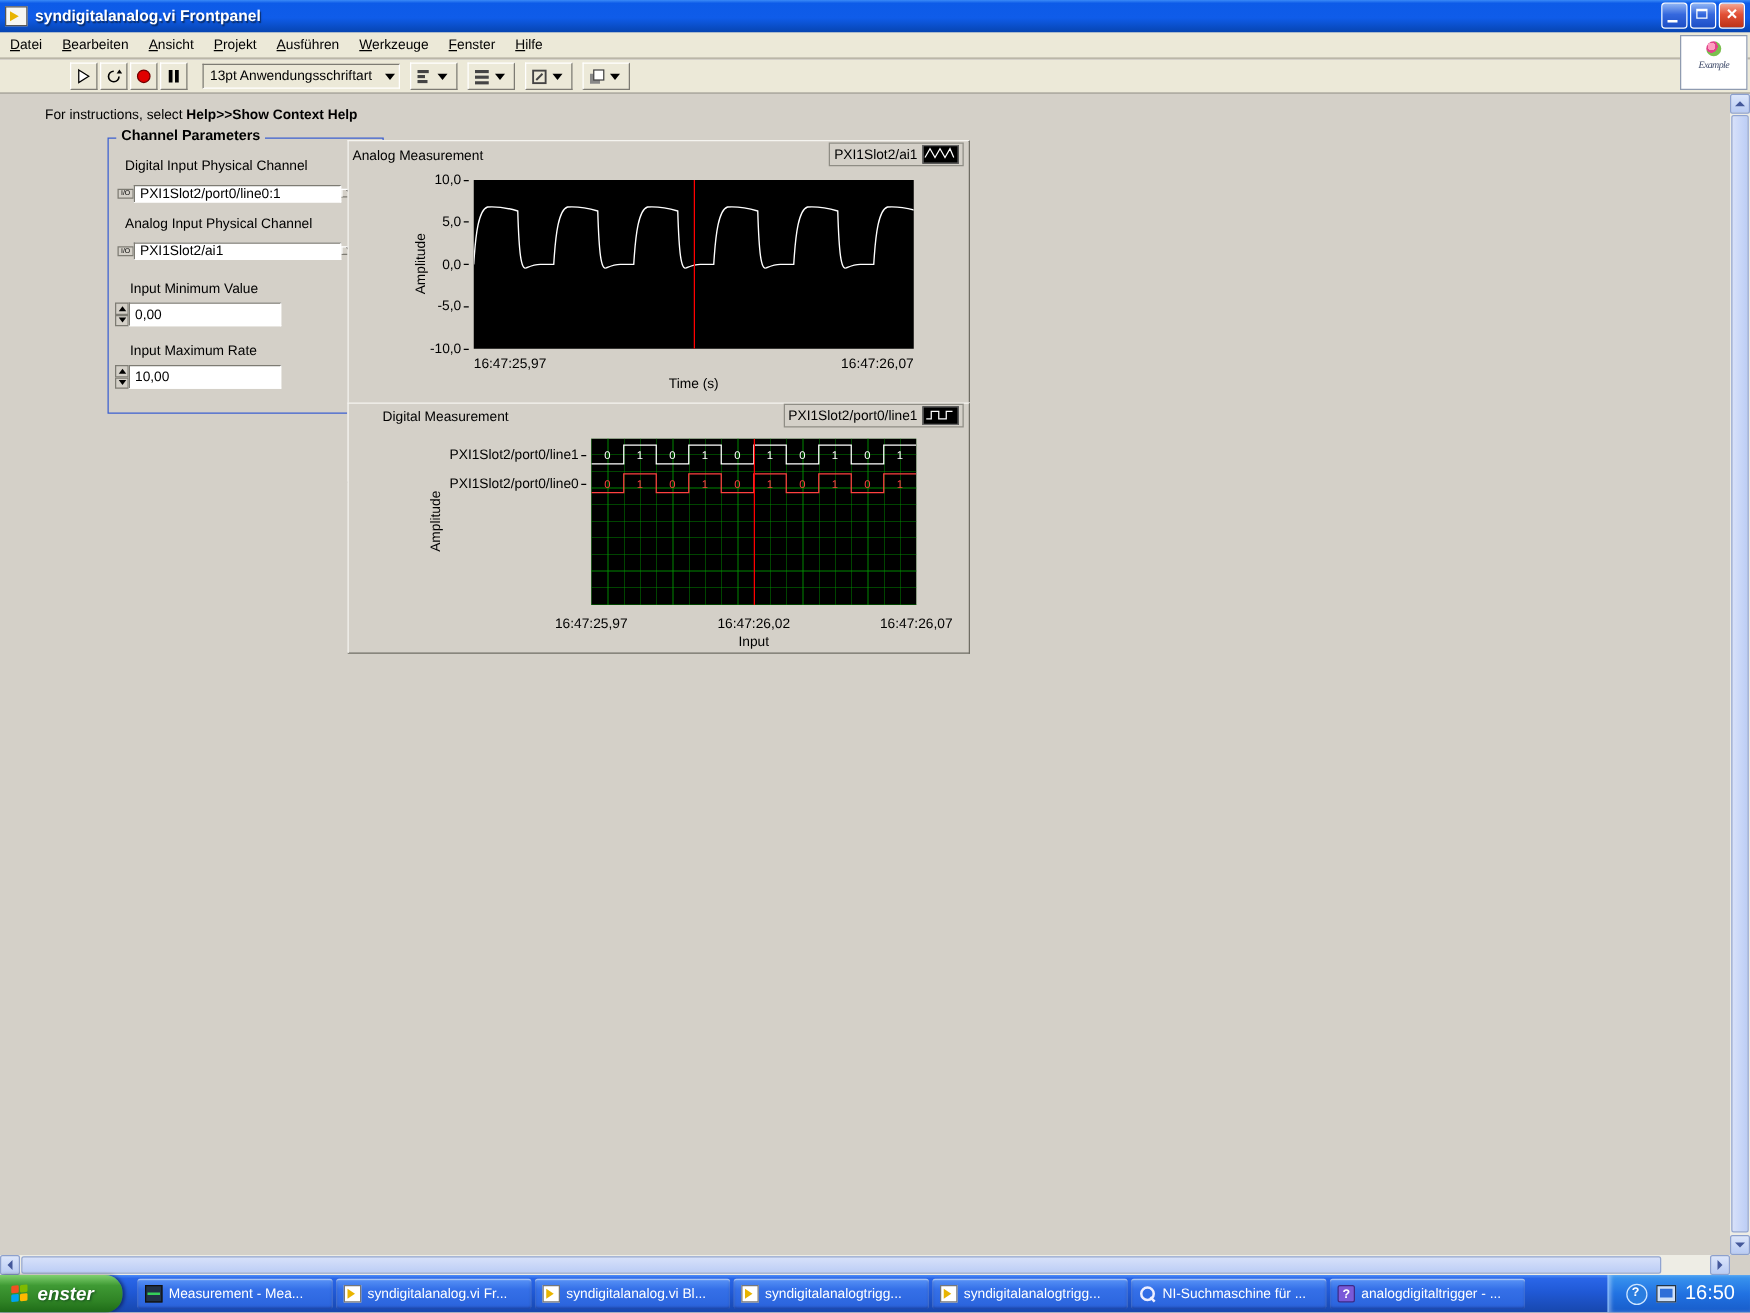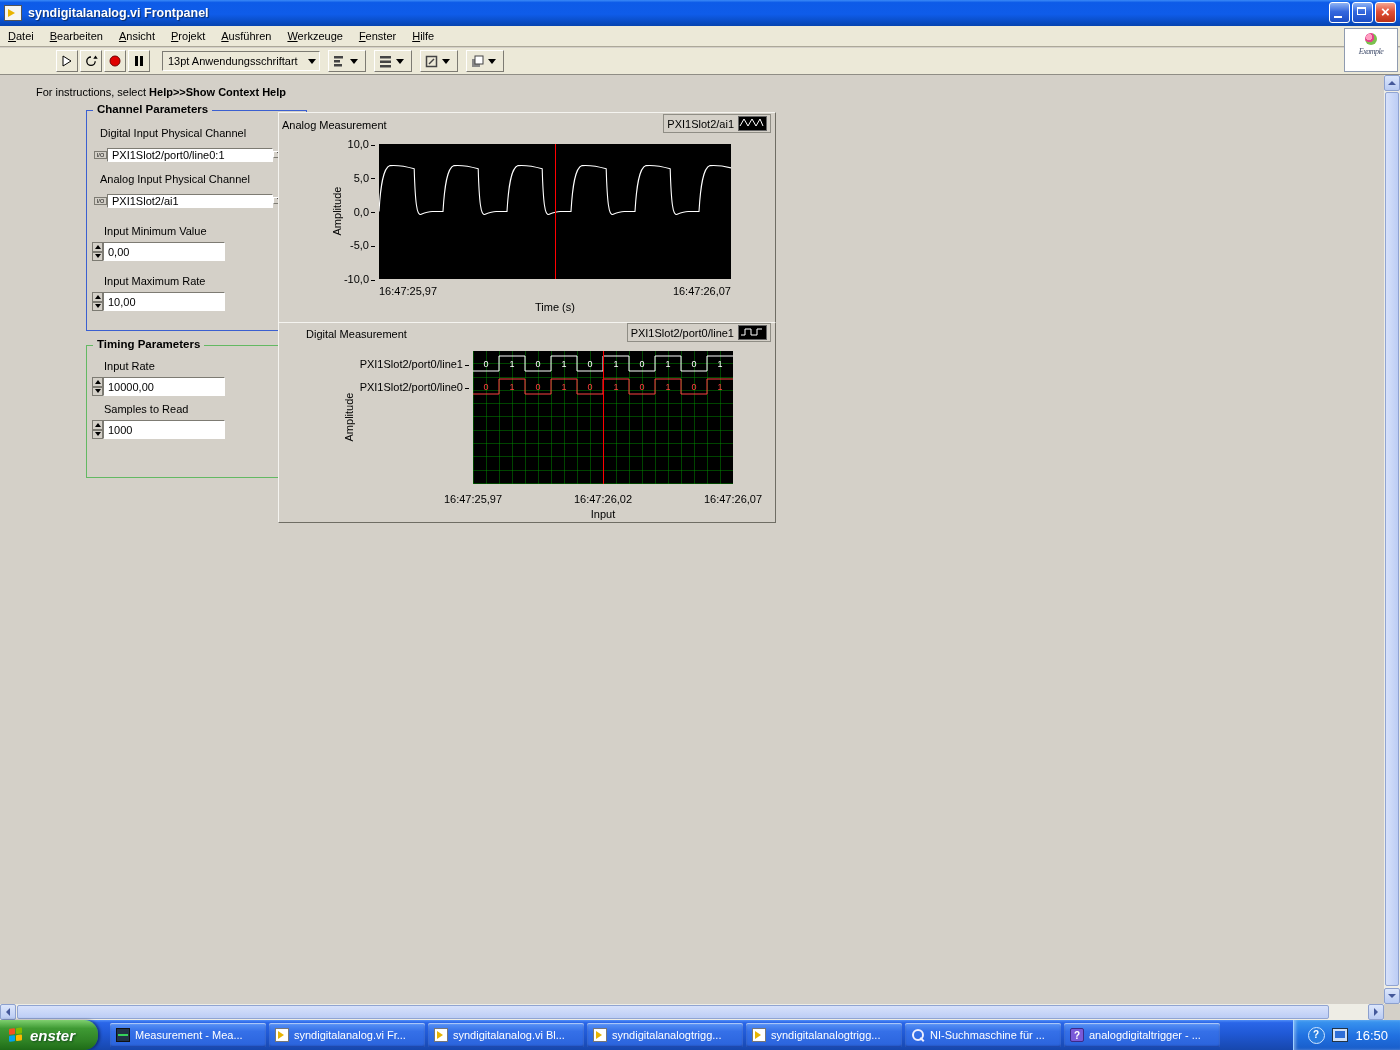--- a/index.html
+++ b/index.html
@@ -167,21 +167,21 @@
     font-size:10px;font-weight:bold;text-align:center;line-height:13px;}
   .tray{margin-left:auto;height:30px;display:flex;align-items:center;gap:7px;
     padding:0 12px 0 14px;border-left:1px solid #9fd0ff;
     background:linear-gradient(180deg,#3b97f0 0%,#2172e2 50%,#185cc9 100%);
     box-shadow:inset 2px 0 3px rgba(255,255,255,.35);}
   .tray-help{width:15px;height:15px;border-radius:50%;background:#2a7de0;border:1px solid #cfe6ff;position:relative;}
   .tray-help::after{content:"?";position:absolute;left:0;top:0;width:13px;height:13px;color:#fff;
     font-size:10px;font-weight:bold;text-align:center;line-height:14px;}
   .tray-display{width:14px;height:12px;background:#cfe0f8;border:1px solid #234;position:relative;}
   .tray-display::after{content:"";position:absolute;left:2px;top:2px;right:2px;bottom:3px;background:#2f6fd8;}
-  .tray-clock{color:#fff;font-size:13px;}
+  .tray-clock{color:#fff;font-size:16px;}
 </style>
 </head>
 <body>
 
 <div class="titlebar">
   <span class="app-icon"></span>
   <span class="title-text">syndigitalanalog.vi Frontpanel</span>
   <div class="win-btns">
     <div class="win-btn glyph-min"></div>
     <div class="win-btn glyph-max"></div>
@@ -296,39 +296,20 @@
     <div class="lab" style="left:17px;top:164px">Input Maximum Rate</div>
     <div class="spin" style="left:5px;top:181px">
       <span class="spin-btns">
           <span class="spin-up"></span>
           <span class="spin-down"></span>
         </span>
       <span class="spin-field">10,00</span>
     </div>
   </div>
 
-  <div class="group" id="timing-box">
-    <div class="group-title">Timing Parameters</div>
-    <div class="lab" style="left:17px;top:14px">Input Rate</div>
-    <div class="spin" style="left:5px;top:31px">
-      <span class="spin-btns">
-          <span class="spin-up"></span>
-          <span class="spin-down"></span>
-        </span>
-      <span class="spin-field">10000,00</span>
-    </div>
-    <div class="lab" style="left:17px;top:57px">Samples to Read</div>
-    <div class="spin" style="left:5px;top:74px">
-      <span class="spin-btns">
-          <span class="spin-up"></span>
-          <span class="spin-down"></span>
-        </span>
-      <span class="spin-field">1000</span>
-    </div>
-  </div>
 
   <div class="frame" id="analog-frame">
     <div class="graph-label" style="left:3px;top:6px">Analog Measurement</div>
     <div class="legend" style="top:1px">
       <span>PXI1Slot2/ai1</span>
       <span class="legend-sample">
         <svg width="25" height="11">
             <polyline points="1,9 5,2 9,9 13,2 17,9 21,2 24,9" fill="none" stroke="#fff" stroke-width="1"></polyline>
           </svg>
       </span>

